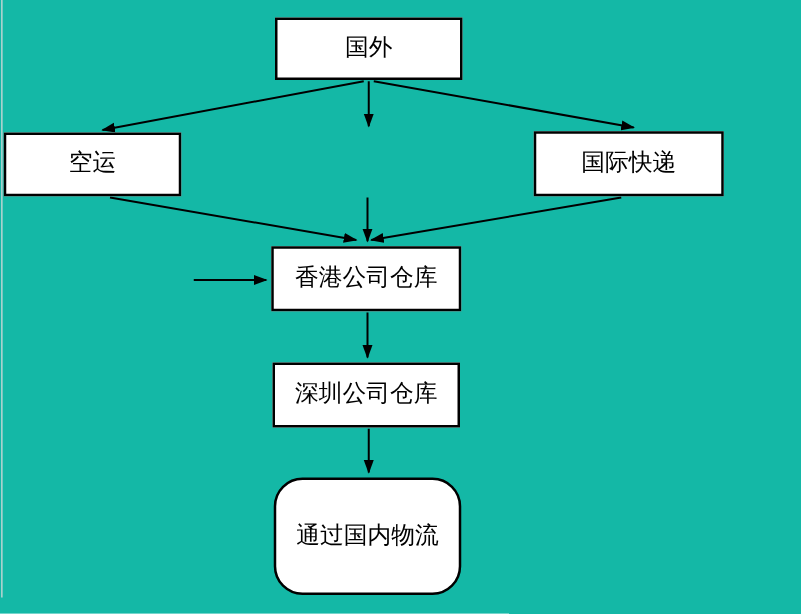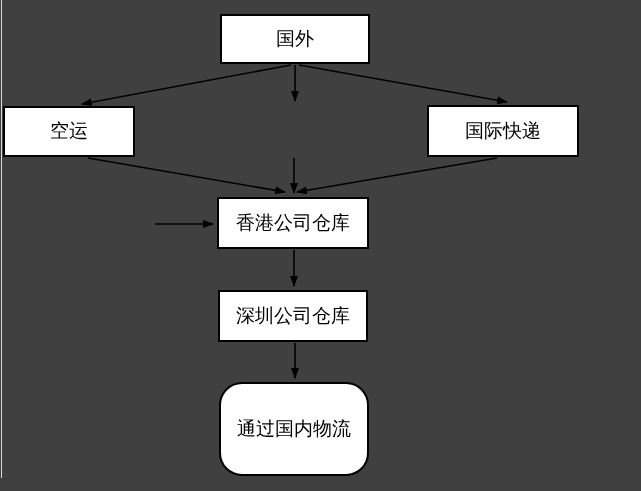--- a/index.html
+++ b/index.html
@@ -4,21 +4,21 @@
 <style>
   html, body {
     margin: 0;
     padding: 0;
     background: #ffffff;
   }
   .canvas {
     position: relative;
     width: 641px;
     height: 491px;
-    background: #404040;
+    background: #14b8a6;
     font-family: "Liberation Serif", "DejaVu Serif", serif;
     overflow: hidden;
   }
   .page-edge-line {
     position: absolute;
     left: 1px;
     top: 0;
     width: 1px;
     height: 478px;
   }
@@ -39,21 +39,21 @@
     flex-direction: column;
     align-items: center;
     justify-content: center;
     font-size: 19px;
     color: #000000;
     text-align: center;
     line-height: 1.2;
   }
   .node span { display: block; }
   #node-overseas           { left: 220px; top: 14px;  width: 150px; height: 50px; }
-  #node-air-freight        { left: 3px;   top: 106px; width: 132px; height: 51px; }
+  #node-air-freight        { left: 3px;   top: 106px; width: 142px; height: 51px; }
   #node-sea-freight        { left: 216px; top: 106px; width: 155px; height: 51px; }
   #node-intl-express       { left: 427px; top: 105px; width: 152px; height: 52px; }
   #node-hk-area            { left: 3px;   top: 197px; width: 150px; height: 52px; }
   #node-hk-warehouse       { left: 217px; top: 197px; width: 152px; height: 52px; }
   #node-sz-warehouse       { left: 218px; top: 290px; width: 150px; height: 52px; }
   #node-domestic-delivery  { left: 219px; top: 382px; width: 150px; height: 94px; row-gap: 19px; border-radius: 23px; }
 </style>
 </head>
 <body>
 

